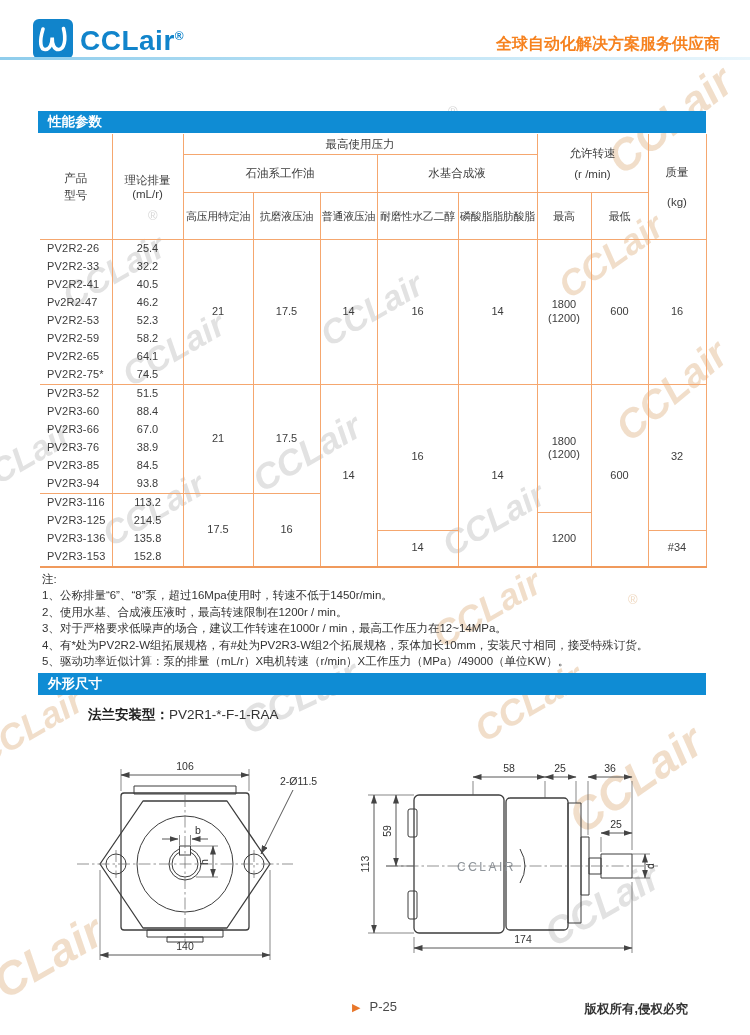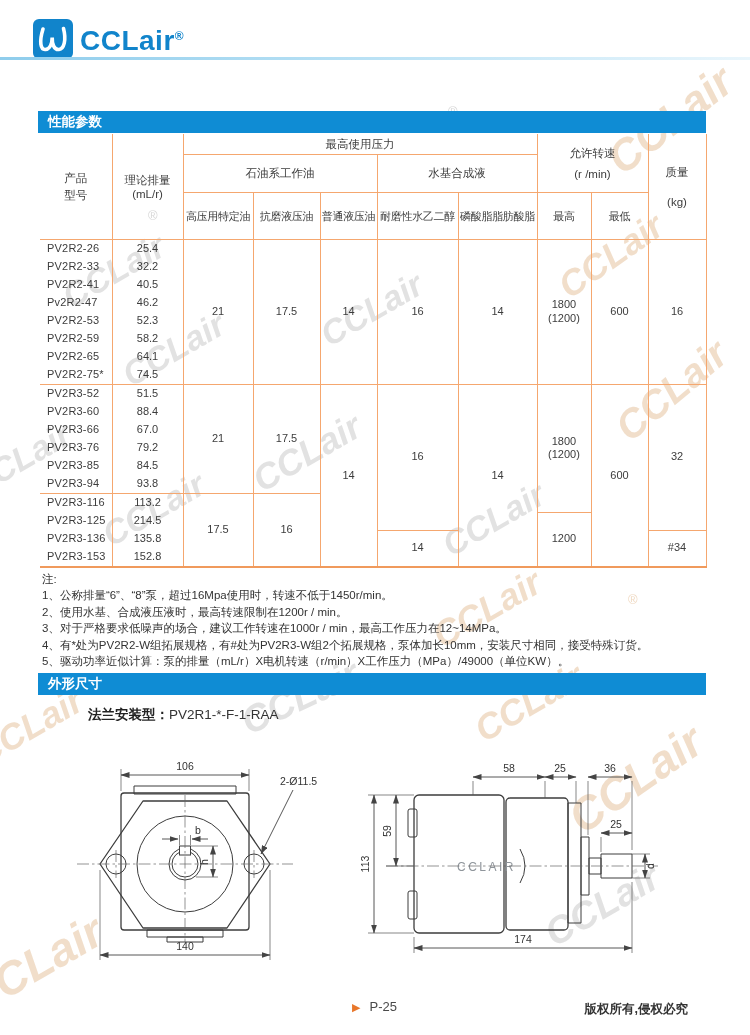--- a/index.html
+++ b/index.html
@@ -99,20 +99,21 @@
   <span class="reg-mark rm1">®</span>
   <span class="reg-mark rm2">®</span>
   <span class="reg-mark rm3">®</span>
 
   <div class="logo-box">
     <svg width="40" height="40" viewBox="0 0 40 40">
       <path d="M10 10 C6 23 7.5 31 12.5 30.5 C17 30 19 24 19.2 18.5 C19 25 21 31 26 30.5 C31 30 33.5 21 30.5 9.5" stroke="#fff" stroke-width="3.6" fill="none" stroke-linecap="round"></path>
     </svg>
   </div>
   <div class="logo-text"><span>CCLair</span><span class="logo-reg">®</span></div>
+  <div class="tagline">全球自动化解决方案服务供应商</div>
   <div class="hdr-line"></div>
 
   <div class="section-bar bar1">性能参数</div>
 
   <div class="tbl-wrap">
     <table>
       <colgroup>
         <col style="width:72px">
           <col style="width:71px">
           <col style="width:70px">
@@ -224,21 +225,21 @@
           <tr>
             <td class="model">PV2R3-60</td>
             <td>88.4</td>
           </tr>
           <tr>
             <td class="model">PV2R3-66</td>
             <td>67.0</td>
           </tr>
           <tr>
             <td class="model">PV2R3-76</td>
-            <td>79.2</td>
+            <td>38.9</td>
           </tr>
           <tr>
             <td class="model">PV2R3-85</td>
             <td>84.5</td>
           </tr>
           <tr>
             <td class="bb model">PV2R3-94</td>
             <td class="bb">93.8</td>
           </tr>
           <tr>

